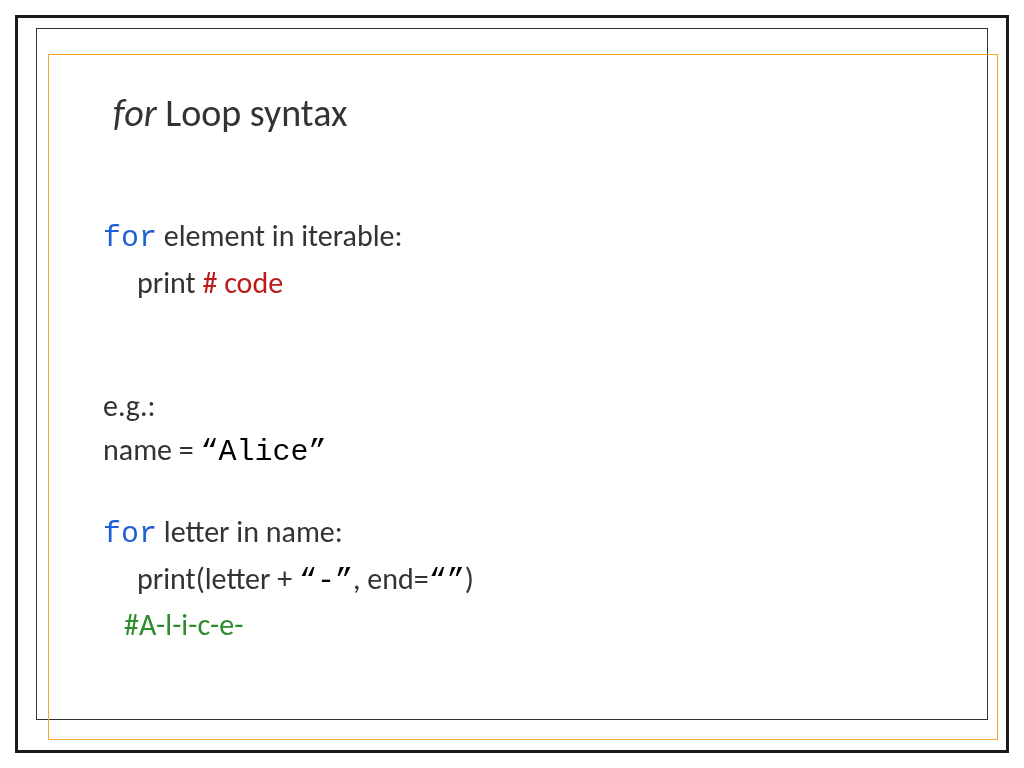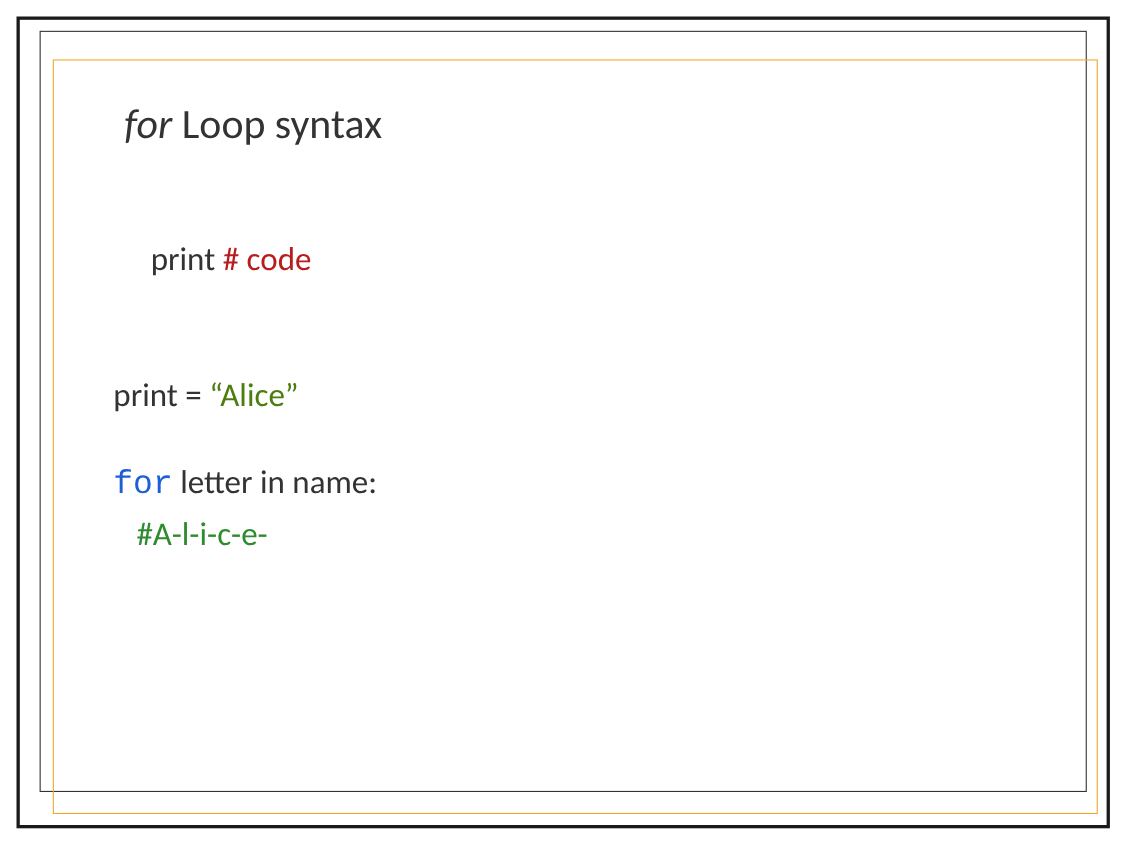--- a/index.html
+++ b/index.html
@@ -65,21 +65,22 @@
       white-space: pre;
     }
     .kw-for {
       color: #1e5fd6;
       font-family: 'Consolas', 'Courier New', monospace;
     }
     .comment {
       color: #b91c1c;
     }
     .string {
-      color: #4d7c0f;
+      color: #000000;
+      font-family: Liberation Mono, monospace;
     }
     .output-comment {
       color: #2e8b2e;
       margin-left: 21px;
     }
     .gap {
       height: 44px;
     }
     .gap-small {
       height: 36px;
@@ -95,26 +96,29 @@
 <div class="outer-frame">
   <div class="black-border"></div>
   <div class="orange-border"></div>
 
   <div class="content">
     <h1 class="title">
       <span class="italic">for</span><span> Loop syntax</span>
     </h1>
 
     <div class="code-block">
+      <div class="code-line"><span class="kw-for">for</span><span> element in iterable:</span></div>
       <div class="code-line"><span class="indent"></span><span>print </span><span class="comment"># code</span></div>
 
       <div class="gap"></div>
       <div class="gap-small"></div>
 
-      <div class="code-line"><span>print = </span><span class="string">“Alice”</span></div>
+      <div class="code-line">e.g.:</div>
+      <div class="code-line"><span>name = </span><span class="string">“Alice”</span></div>
 
       <div class="gap-small"></div>
 
       <div class="code-line"><span class="kw-for">for</span><span> letter in name:</span></div>
+      <div class="code-line"><span class="indent"></span><span>print(letter + </span><span class="string">“-”</span><span>, end=</span><span class="string">“”</span><span>)</span></div>
       <div class="code-line"><span class="output-comment">#A-l-i-c-e-</span></div>
     </div>
   </div>
 </div>
 
 </body></html>

